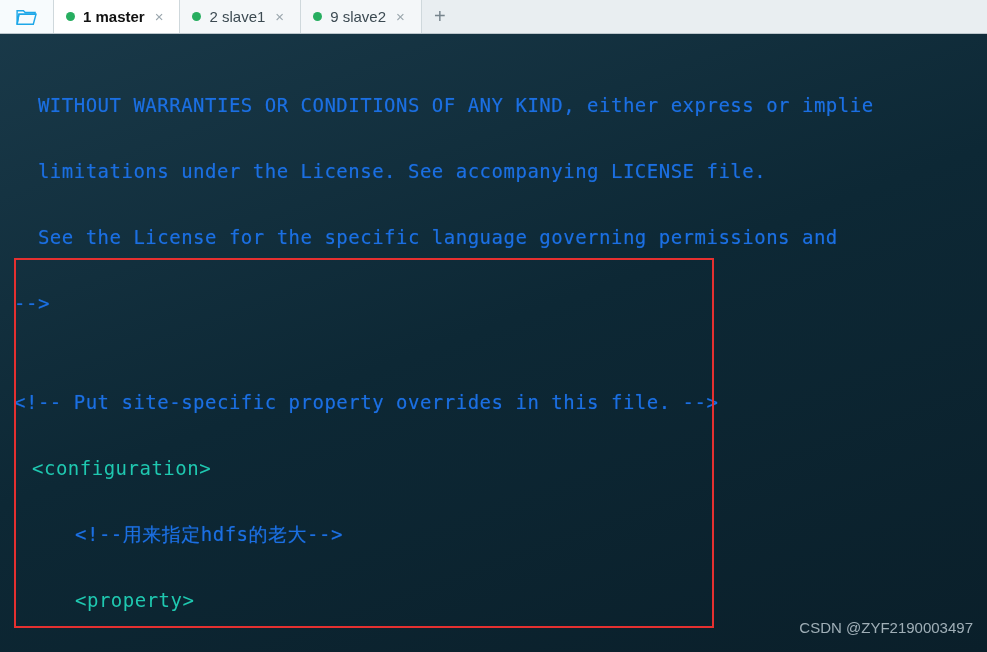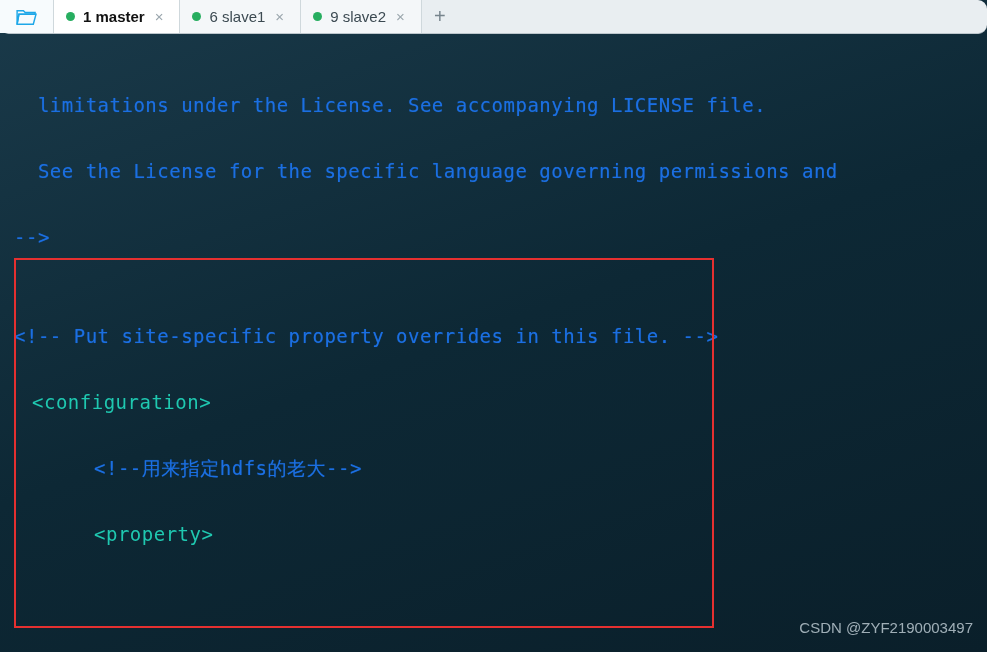--- a/index.html
+++ b/index.html
@@ -13,21 +13,20 @@
     position: relative;
   }
 
   
   .tabbar {
     display: flex;
     align-items: stretch;
     height: 34px;
     background: #e9eef1;
     border-bottom: 1px solid #bcc6cc;
-    border-radius: 9px;
   }
   .folder-btn {
     width: 54px;
     display: flex;
     align-items: center;
     justify-content: center;
     border-right: 1px solid #cfd8dc;
     background: #f7fbfd;
   }
   .folder-btn svg { width: 22px; height: 18px; }
@@ -76,21 +75,21 @@
   .editor {
     padding: 22px 0 0 14px;
     line-height: 33px;
     white-space: pre;
     color: #cfd8dc;
     position: relative;
     letter-spacing: 0.5px;
   }
   .line { display: block; }
   .pad1 { padding-left: 18px; }
-  .indent1 { padding-left: 80px; }  
+  .indent1 { padding-left: 61px; }  
   .indent2 { padding-left: 112px; }
 
   .comment { color: #1b6fe2; text-shadow: 0 0 1px rgba(27,111,226,0.5); }
   .tag     { color: #1fc8b0; }
 
   .hl-box {
     position: absolute;
     left: 14px;
     top: 258px;
     width: 700px;
@@ -120,34 +119,35 @@
     </svg>
   </div>
 
   <div class="tab active">
     <span class="dot"></span>
     <span class="label">1 master</span>
     <span class="close">×</span>
   </div>
   <div class="tab">
     <span class="dot"></span>
-    <span class="label">6 slave1</span>
+    <span class="label">2 slave1</span>
     <span class="close">×</span>
   </div>
   <div class="tab">
     <span class="dot"></span>
     <span class="label">9 slave2</span>
     <span class="close">×</span>
   </div>
   <div class="newtab">
     <span>+</span>
   </div>
 </div>
 
 <div class="editor">
+<span class="line comment">  WITHOUT WARRANTIES OR CONDITIONS OF ANY KIND, either express or implie</span>
 <span class="line comment">  limitations under the License. See accompanying LICENSE file.</span>
 <span class="line comment">  See the License for the specific language governing permissions and</span>
 <span class="line comment">--&gt;</span>
 <span class="line"></span>
 <span class="line comment">&lt;!-- Put site-specific property overrides in this file. --&gt;</span>
 <span class="line pad1"><span class="tag">&lt;configuration&gt;</span></span>
 <span class="line indent1"><span class="comment">&lt;!--用来指定hdfs的老大--&gt;</span></span>
 <span class="line indent1"><span class="tag">&lt;property&gt;</span></span>
 <span class="line indent2"></span>
 

